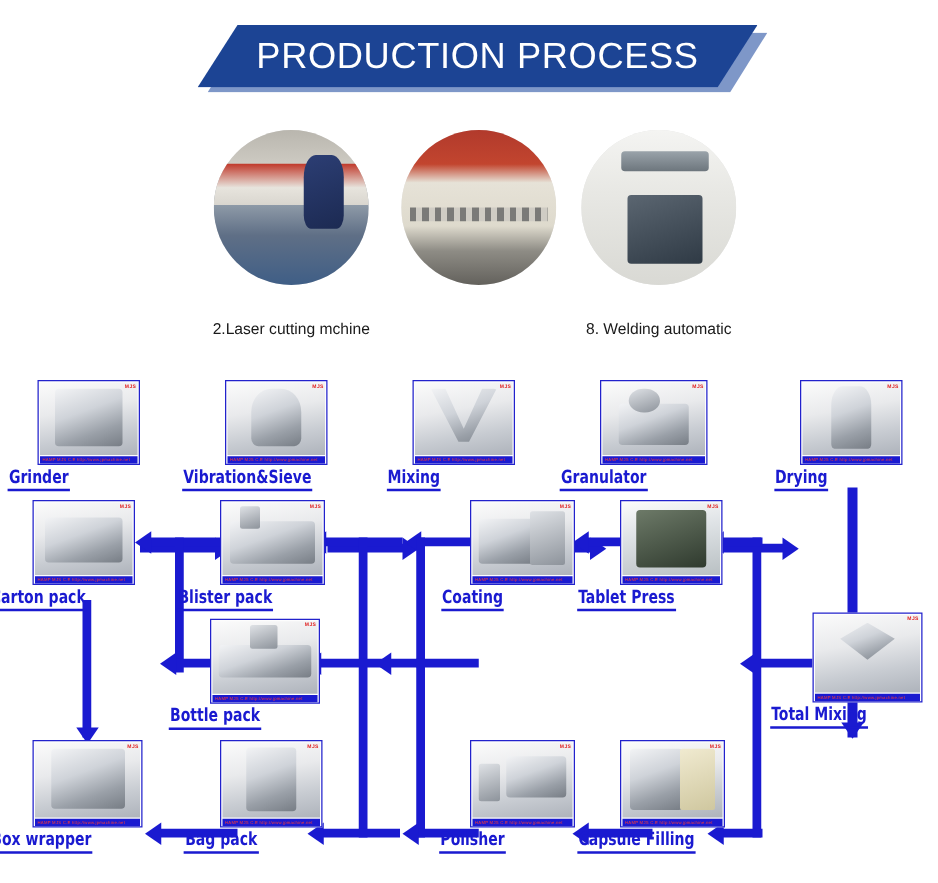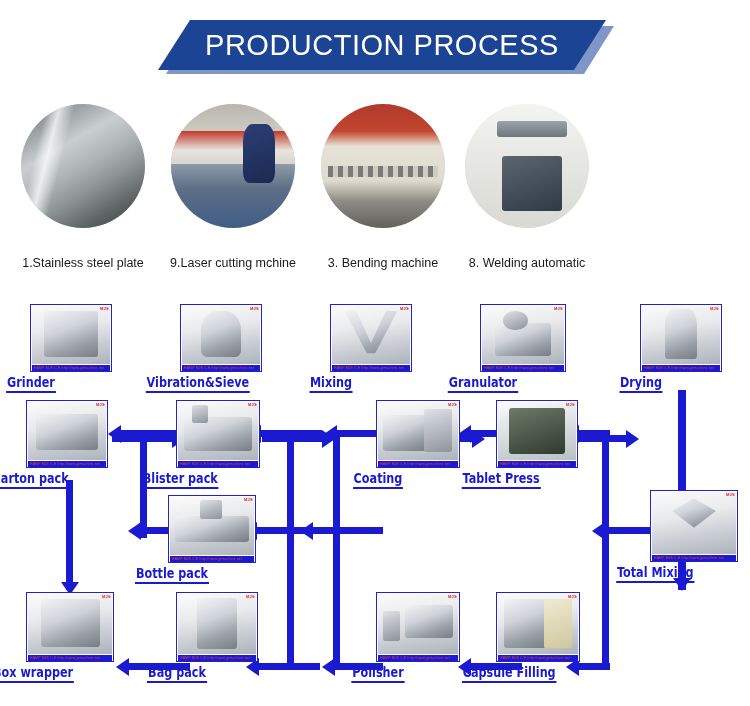--- a/index.html
+++ b/index.html
@@ -90,39 +90,32 @@
 <body>
 
 <div id="banner-wrap">
   <div class="banner-shadow"></div>
   <div class="banner-main"></div>
   <div class="banner-text">PRODUCTION PROCESS</div>
 </div>
 
 <div id="circles">
 
-  <div class="circ-item" style="left:8px">
-    <div class="circ-photo">
-        <div class="ph ph-steel"></div>
-      </div>
-    <div class="circ-cap">1.Stainless steel plate</div>
-  </div>
 
   <div class="circ-item" style="left:158px">
     <div class="circ-photo">
         <div class="ph ph-laser"></div>
       </div>
-    <div class="circ-cap">9.Laser cutting mchine</div>
+    <div class="circ-cap">2.Laser cutting mchine</div>
   </div>
 
   <div class="circ-item" style="left:308px">
     <div class="circ-photo">
         <div class="ph ph-bend"></div>
       </div>
-    <div class="circ-cap">3. Bending machine</div>
   </div>
 
   <div class="circ-item" style="left:452px">
     <div class="circ-photo">
         <div class="ph ph-weld"></div>
       </div>
     <div class="circ-cap">8. Welding  automatic</div>
   </div>
 
 </div>

